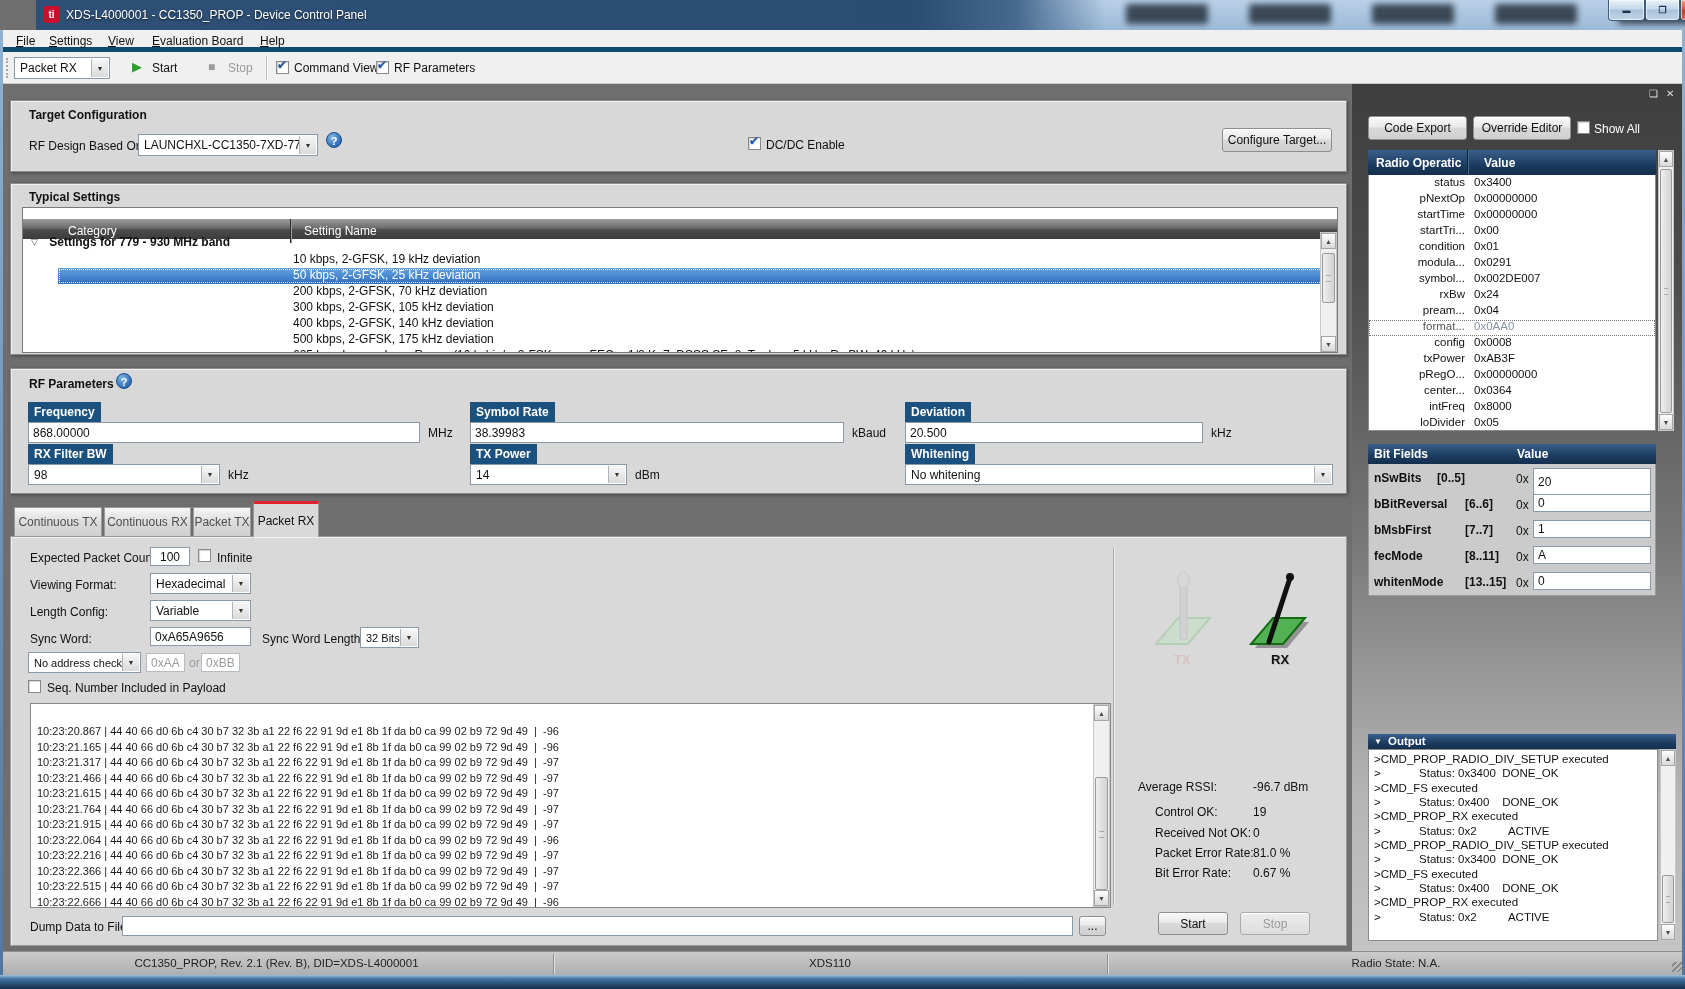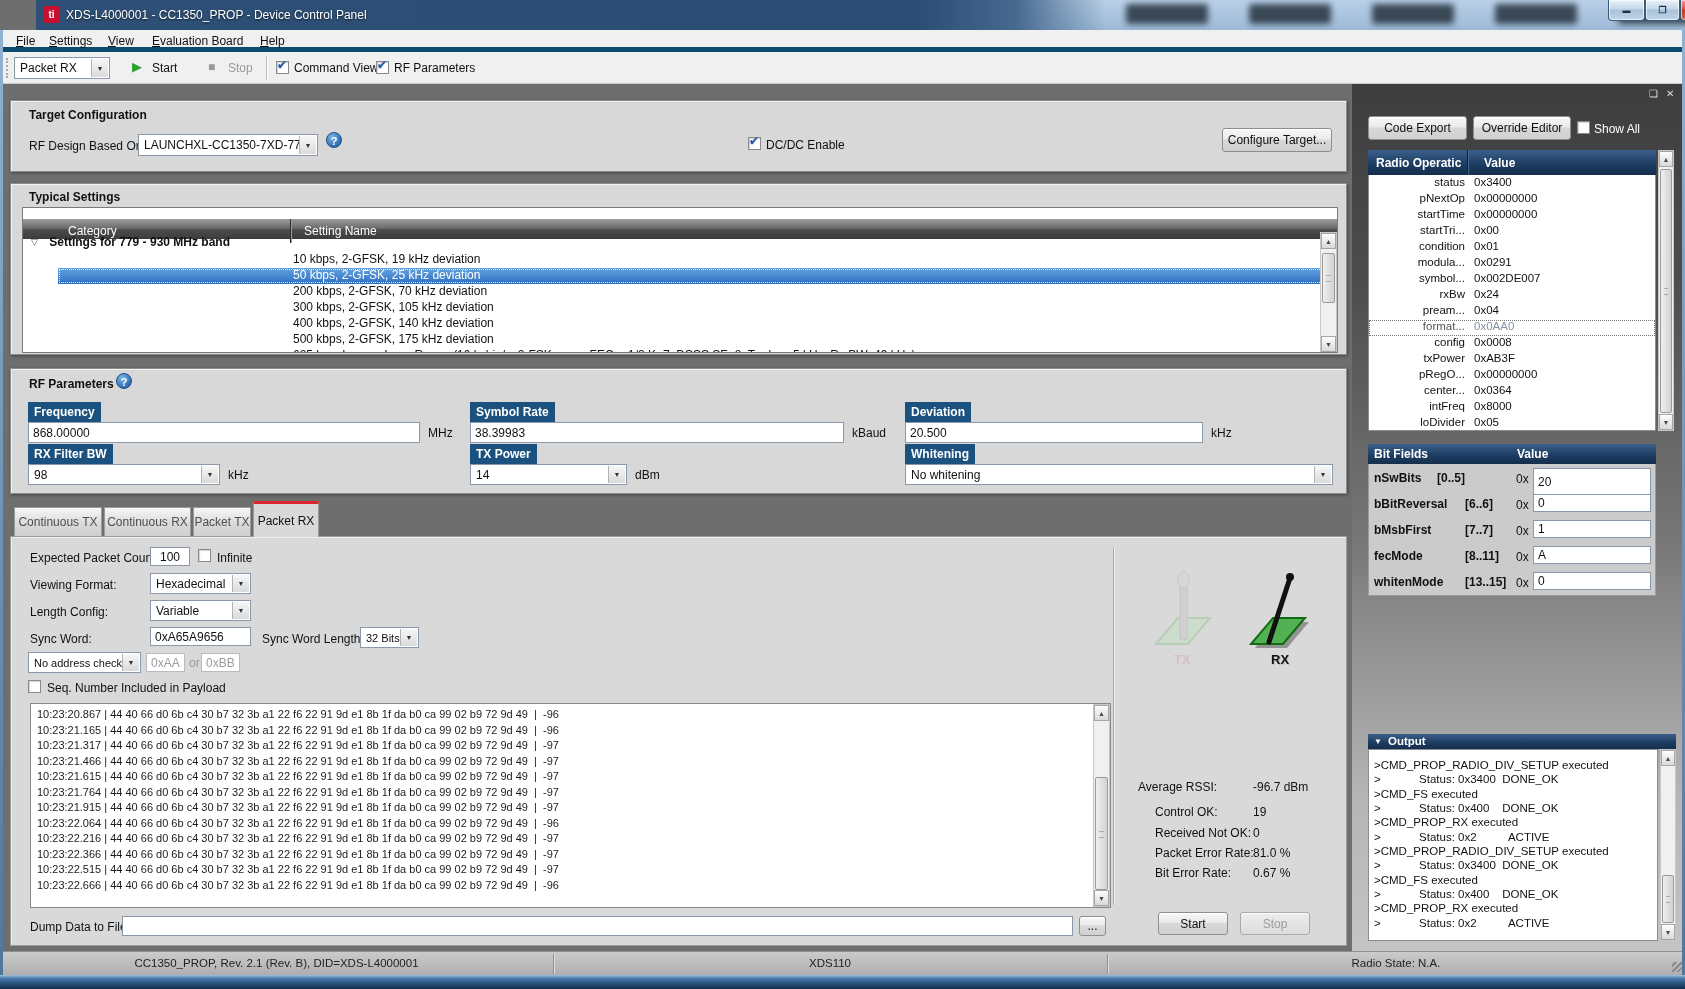--- a/index.html
+++ b/index.html
@@ -265,21 +265,21 @@
     <span class="arrow">▼</span>
   </div>
   <input class="inp dim" style="left: 146px; top: 653px; width: 39px; height: 19px;" value="0xAA">
   <span class="lbl" style="left:189px;top:656px;color:#9b9b9b">or</span>
   <input class="inp dim" style="left: 201px; top: 653px; width: 39px; height: 19px;" value="0xBB">
 
   <div class="cb" style="left:28px;top:680px"></div>
   <span class="lbl" style="left:47px;top:681px">Seq. Number Included in Payload</span>
 
   <div class="logbox" style="left:30px;top:703px;width:1081px;height:205px">
-    <div style="padding-top:3px">
+    <div style="padding-top:20px">
       <div class="logline">10:23:20.867 | 44 40 66 d0 6b c4 30 b7 32 3b a1 22 f6 22 91 9d e1 8b 1f da b0 ca 99 02 b9 72 9d 49  |  -96</div>
       <div class="logline">10:23:21.165 | 44 40 66 d0 6b c4 30 b7 32 3b a1 22 f6 22 91 9d e1 8b 1f da b0 ca 99 02 b9 72 9d 49  |  -96</div>
       <div class="logline">10:23:21.317 | 44 40 66 d0 6b c4 30 b7 32 3b a1 22 f6 22 91 9d e1 8b 1f da b0 ca 99 02 b9 72 9d 49  |  -97</div>
       <div class="logline">10:23:21.466 | 44 40 66 d0 6b c4 30 b7 32 3b a1 22 f6 22 91 9d e1 8b 1f da b0 ca 99 02 b9 72 9d 49  |  -97</div>
       <div class="logline">10:23:21.615 | 44 40 66 d0 6b c4 30 b7 32 3b a1 22 f6 22 91 9d e1 8b 1f da b0 ca 99 02 b9 72 9d 49  |  -97</div>
       <div class="logline">10:23:21.764 | 44 40 66 d0 6b c4 30 b7 32 3b a1 22 f6 22 91 9d e1 8b 1f da b0 ca 99 02 b9 72 9d 49  |  -97</div>
       <div class="logline">10:23:21.915 | 44 40 66 d0 6b c4 30 b7 32 3b a1 22 f6 22 91 9d e1 8b 1f da b0 ca 99 02 b9 72 9d 49  |  -97</div>
       <div class="logline">10:23:22.064 | 44 40 66 d0 6b c4 30 b7 32 3b a1 22 f6 22 91 9d e1 8b 1f da b0 ca 99 02 b9 72 9d 49  |  -96</div>
       <div class="logline">10:23:22.216 | 44 40 66 d0 6b c4 30 b7 32 3b a1 22 f6 22 91 9d e1 8b 1f da b0 ca 99 02 b9 72 9d 49  |  -97</div>
       <div class="logline">10:23:22.366 | 44 40 66 d0 6b c4 30 b7 32 3b a1 22 f6 22 91 9d e1 8b 1f da b0 ca 99 02 b9 72 9d 49  |  -97</div>
@@ -442,21 +442,21 @@
     <span class="bfname" style="left:96px;top:111px">[13..15]</span>
     <span class="lbl" style="left:147px;top:112px">0x</span>
     <input class="inp" style="left: 164px; top: 108px; width: 118px; height: 18px;" value="0">
   </div>
 
   <div class="a navyhead" style="left:1368px;top:734px;width:308px;height:15px;font-size:11.5px">
     <span class="a" style="left:6px;top:3px;font-size:8px">▼</span>
     <span class="a" style="left:20px;top:1px">Output</span>
   </div>
   <div class="a" style="left:1368px;top:749px;width:290px;height:192px;background:#fff;border:1px solid #8c8c8c;box-sizing:border-box;overflow:hidden">
-    <div style="padding-top:8px">
+    <div style="padding-top:2px">
       <div class="outline-text">&gt;CMD_PROP_RADIO_DIV_SETUP executed</div>
       <div class="outline-text">&gt;            Status: 0x3400  DONE_OK</div>
       <div class="outline-text">&gt;CMD_FS executed</div>
       <div class="outline-text">&gt;            Status: 0x400    DONE_OK</div>
       <div class="outline-text">&gt;CMD_PROP_RX executed</div>
       <div class="outline-text">&gt;            Status: 0x2          ACTIVE</div>
       <div class="outline-text">&gt;CMD_PROP_RADIO_DIV_SETUP executed</div>
       <div class="outline-text">&gt;            Status: 0x3400  DONE_OK</div>
       <div class="outline-text">&gt;CMD_FS executed</div>
       <div class="outline-text">&gt;            Status: 0x400    DONE_OK</div>

